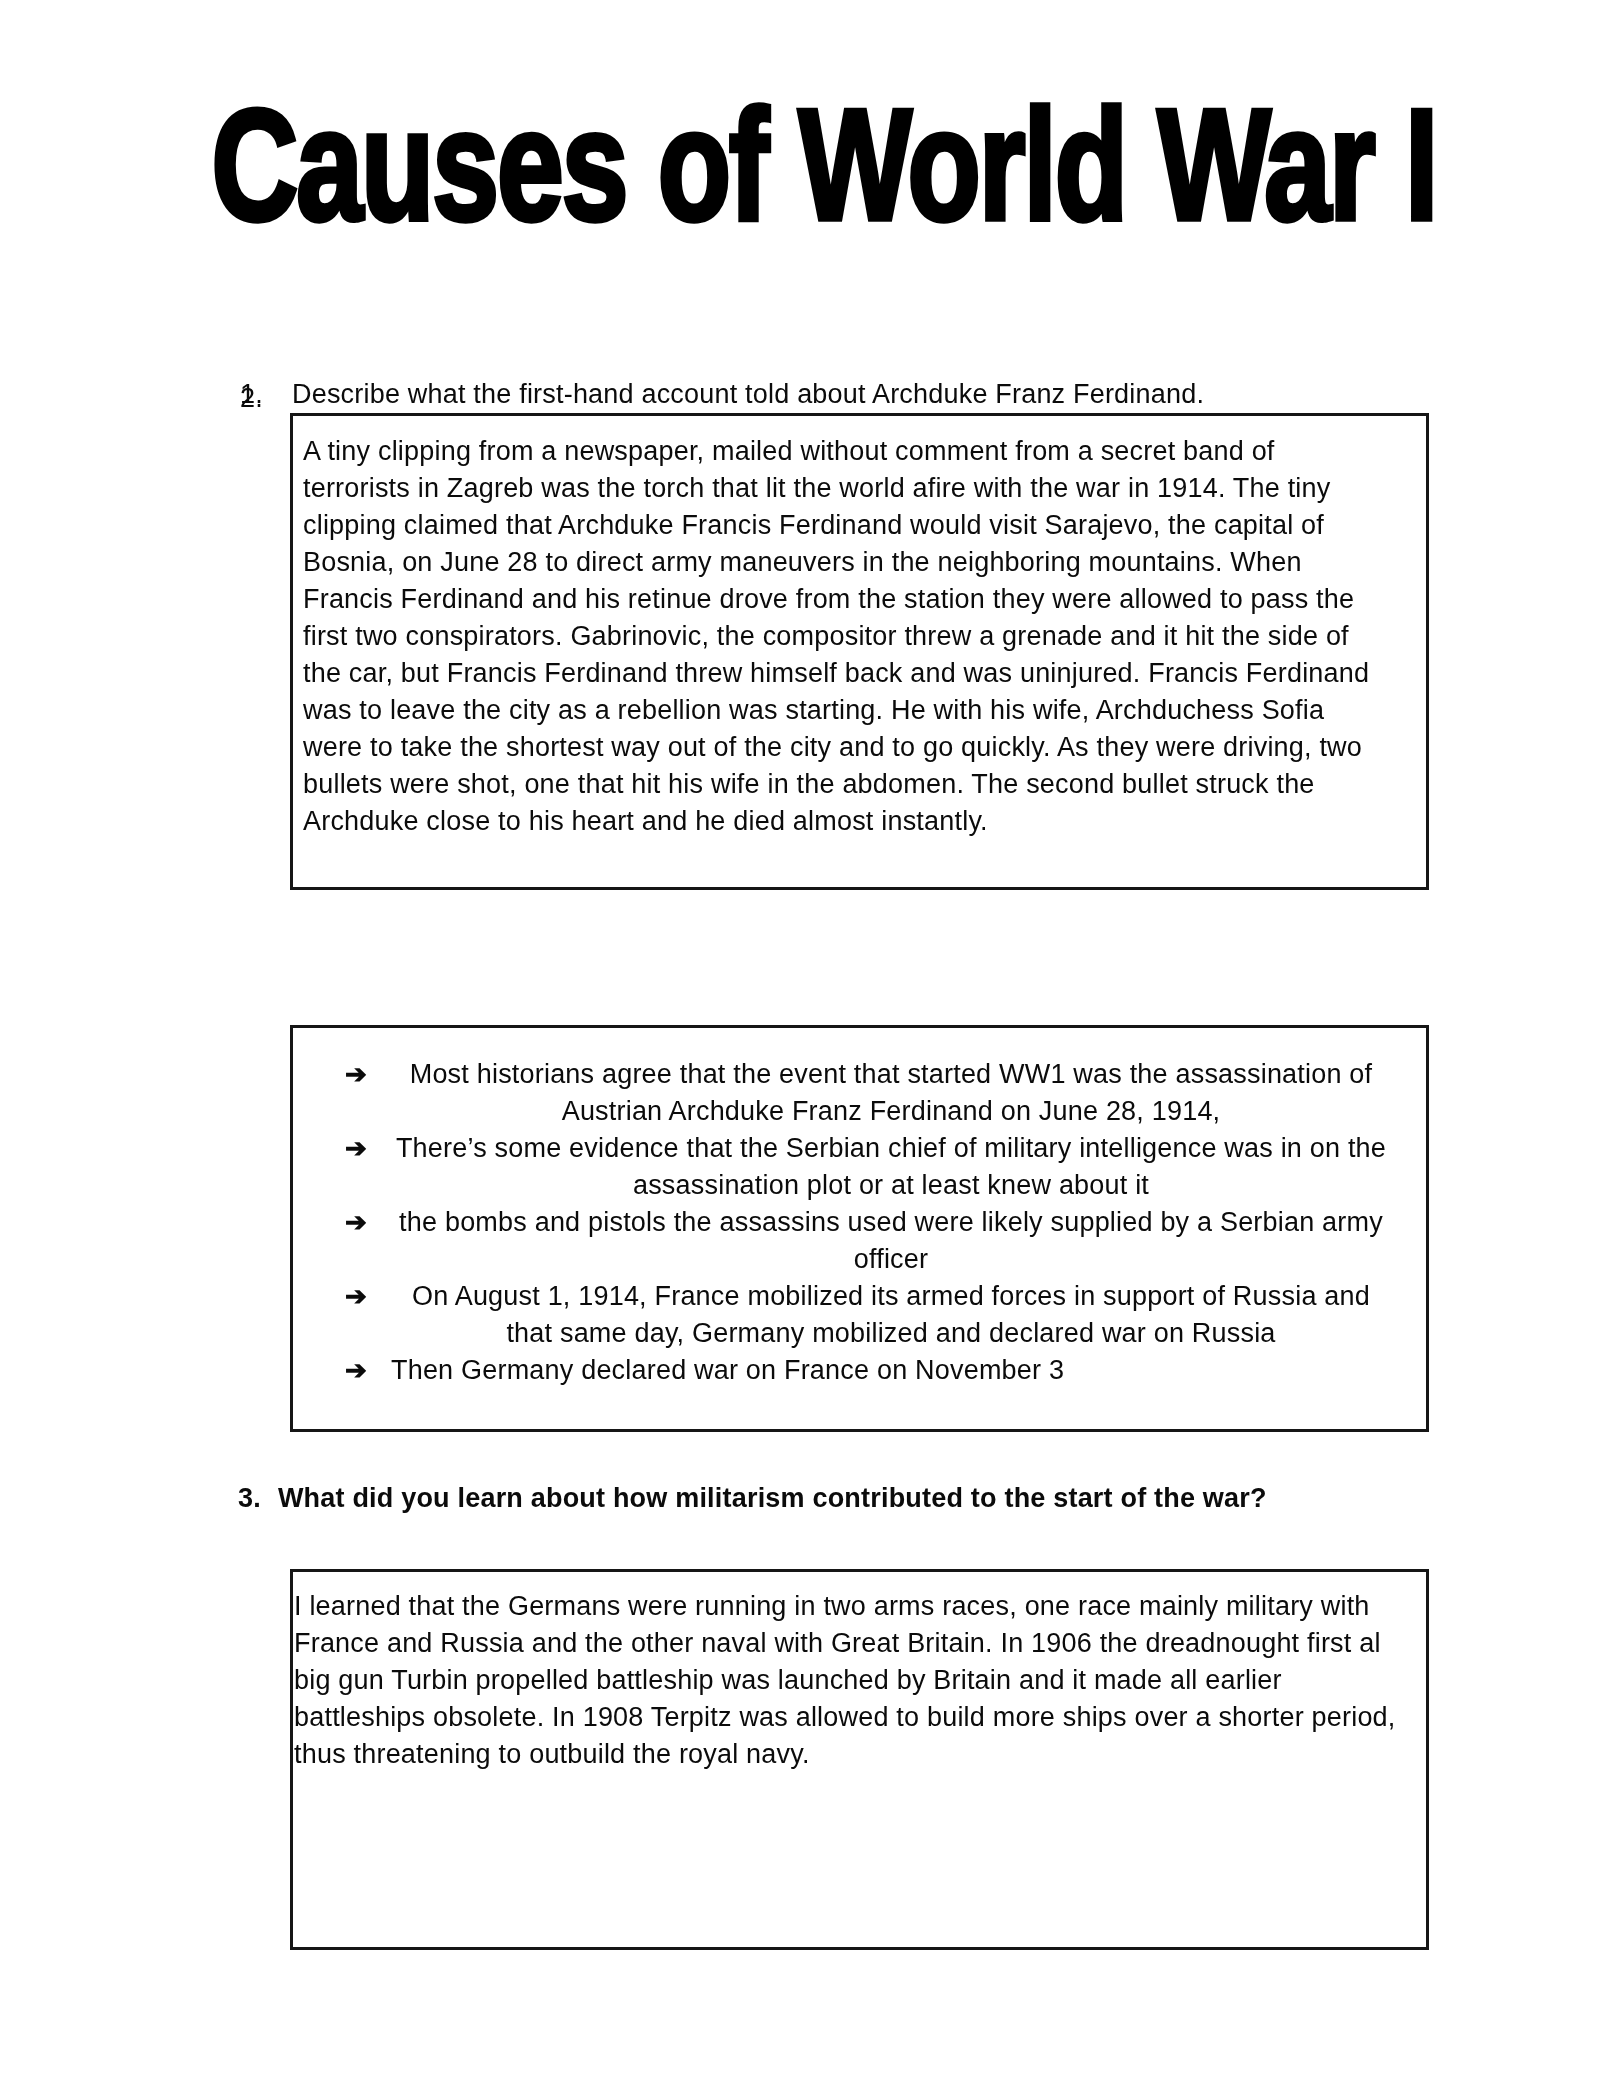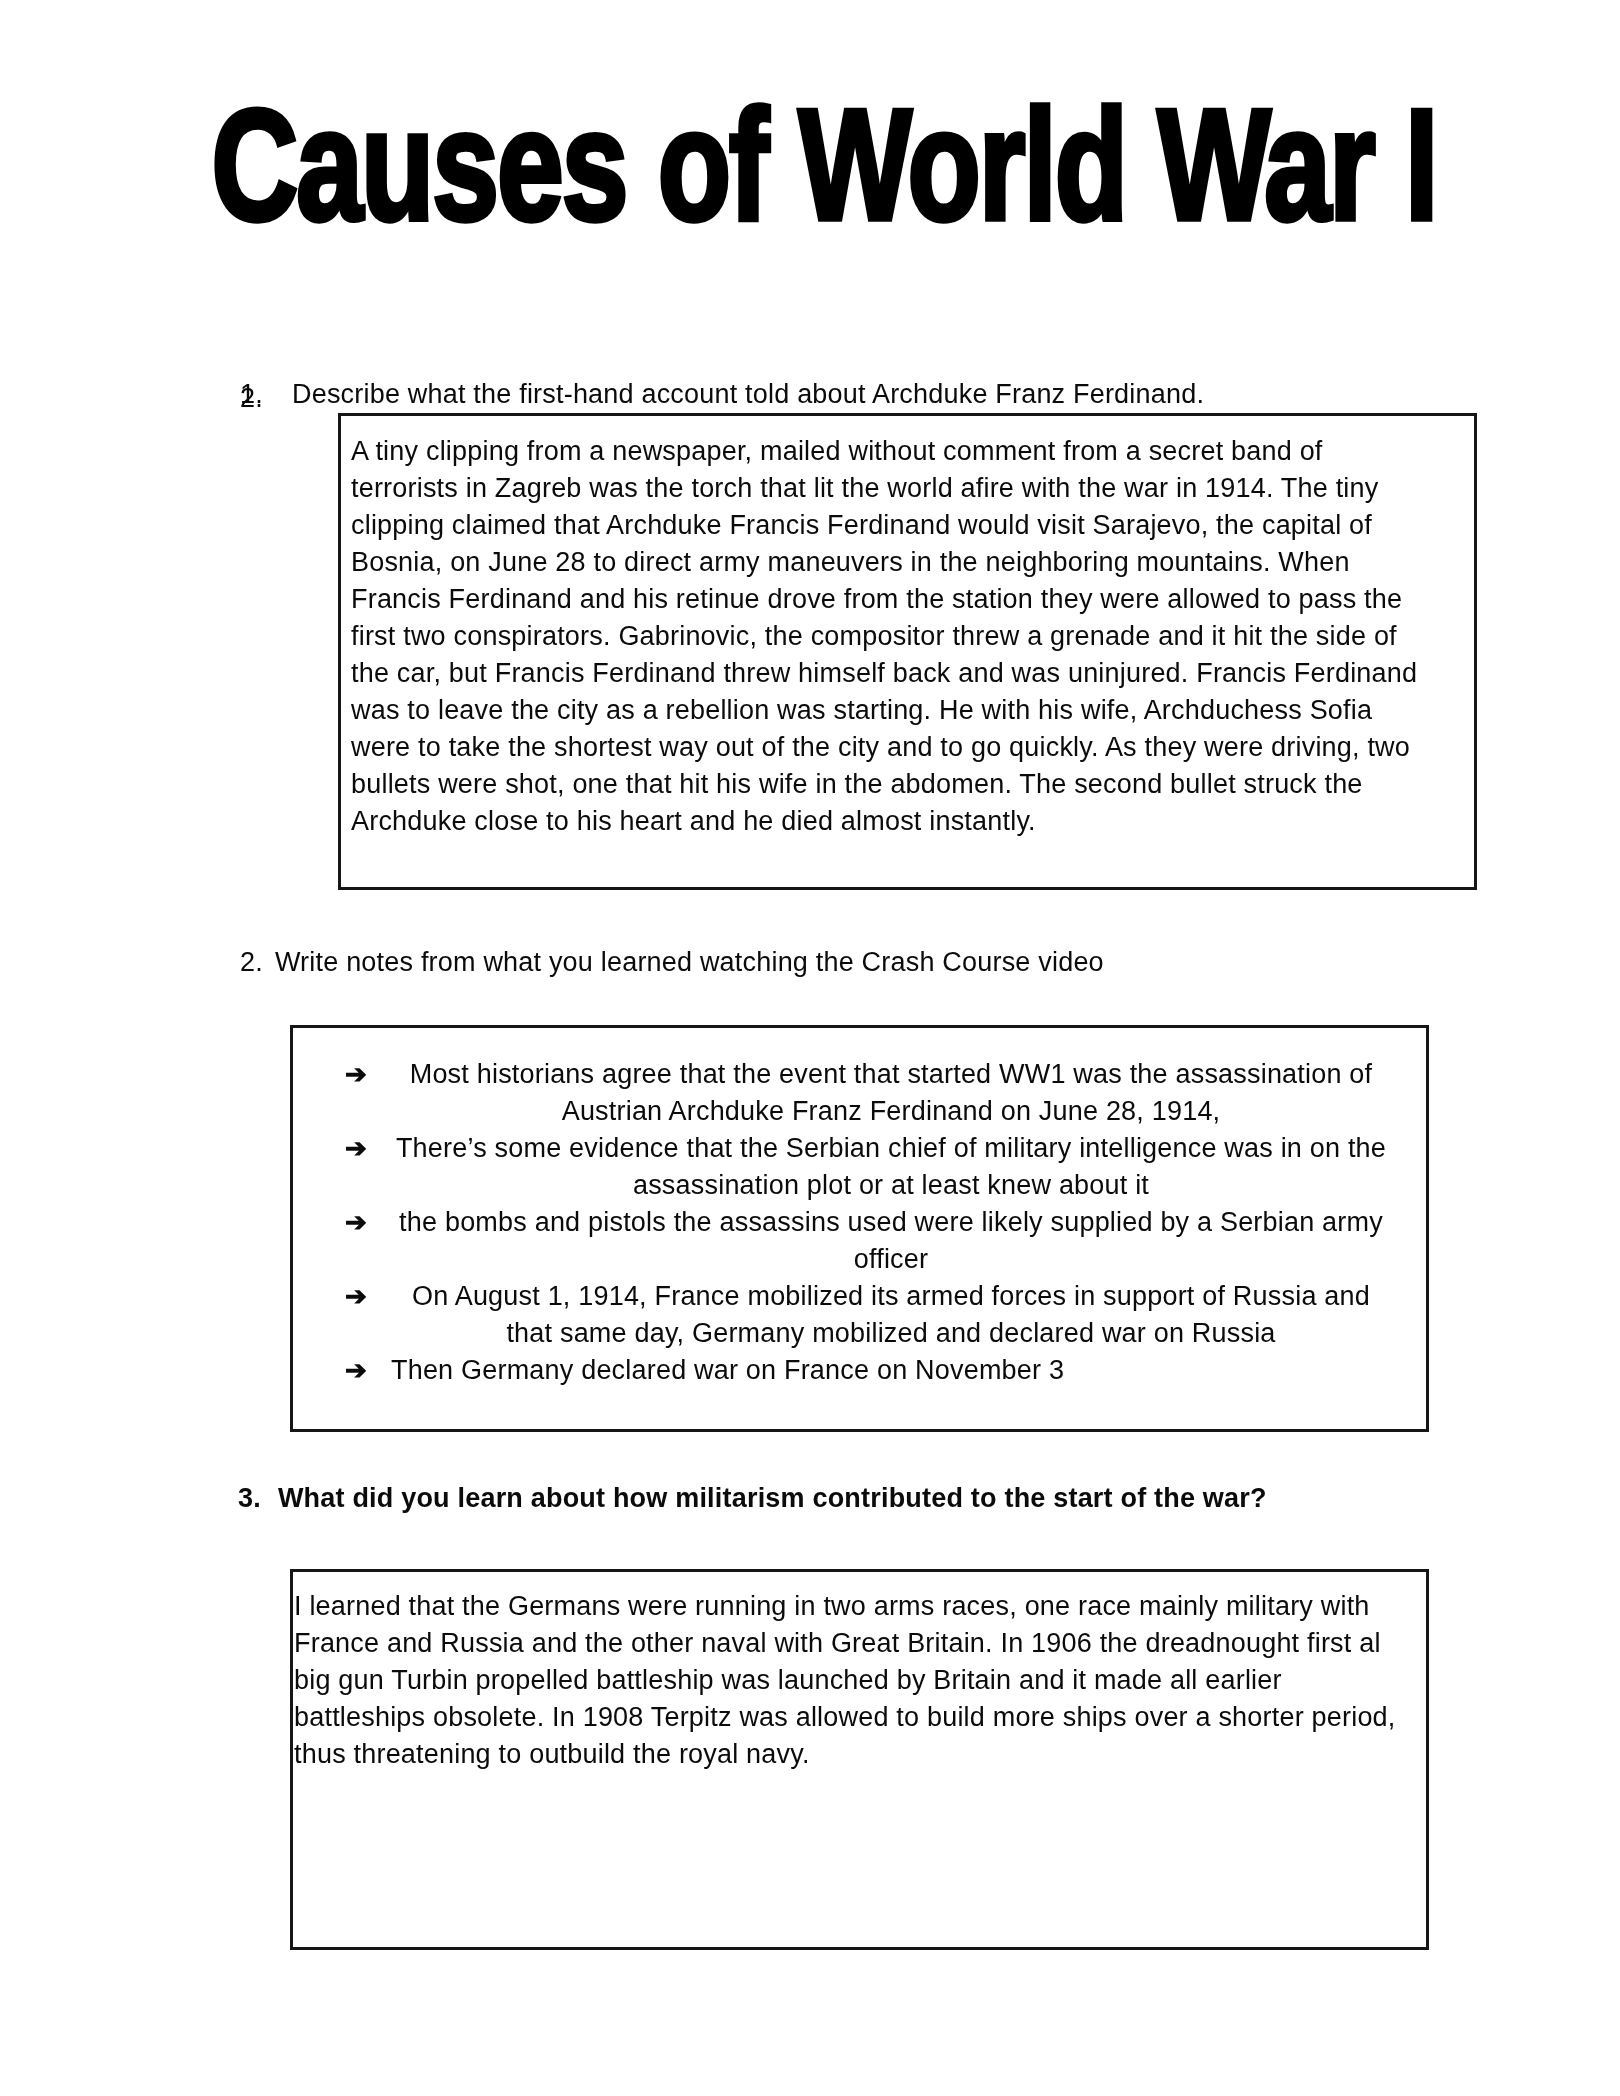--- a/index.html
+++ b/index.html
@@ -55,21 +55,21 @@
     border:3px solid #161616;
     background:#ffffff;
   }
   .answer-box p{
     margin:0;
     font-size:27px;
     line-height:37px;
     letter-spacing:0.2px;
     color:#0b0b0b;
   }
-  .box1{top:413px; height:477px; padding:17px 38px 4px 10px;margin-left:48px;}
+  .box1{top:413px; height:477px; padding:17px 38px 4px 10px;}
   .box2{top:1025px; height:407px; padding:28px 20px 0 0;}
   .box3{top:1569px; height:381px; padding:16px 30px 0 1px;}
   
   .notes{list-style:none; margin:0; padding:0;}
   .notes li{
     display:flex;
     align-items:flex-start;
     padding-left:52px;
     font-size:27px;
     line-height:37px;
@@ -96,23 +96,20 @@
   </div>
 
   <div class="q q1b">
     <span>2.</span>
   </div>
 
   <div class="answer-box box1">
     <p>A tiny clipping from a newspaper, mailed without comment from a secret band of terrorists in Zagreb was the torch that lit the world afire with the war in 1914. The tiny clipping claimed that Archduke Francis Ferdinand would visit Sarajevo, the capital of Bosnia, on June 28 to direct army maneuvers in the neighboring mountains. When Francis Ferdinand and his retinue drove from the station they were allowed to pass the first two conspirators. Gabrinovic, the compositor threw a grenade and it hit the side of the car, but Francis Ferdinand threw himself back and was uninjured. Francis Ferdinand was to leave the city as a rebellion was starting. He with his wife, Archduchess Sofia were to take the shortest way out of the city and to go quickly. As they were driving, two bullets were shot, one that hit his wife in the abdomen. The second bullet struck the Archduke close to his heart and he died almost instantly.</p>
   </div>
 
-  <div class="q q2">
-    <span class="qnum2">2.</span><span>Write notes from what you learned watching the Crash Course video</span>
-  </div>
 
   <div class="answer-box box2">
     <ul class="notes">
       <li>
         <span class="arrow">➔</span>
         <span class="btext">Most historians agree that the event that started WW1 was the assassination of Austrian Archduke Franz Ferdinand on June 28, 1914,</span>
       </li>
       <li>
         <span class="arrow">➔</span>
         <span class="btext">There’s some evidence that the Serbian chief of military intelligence was in on the assassination plot or at least knew about it</span>

